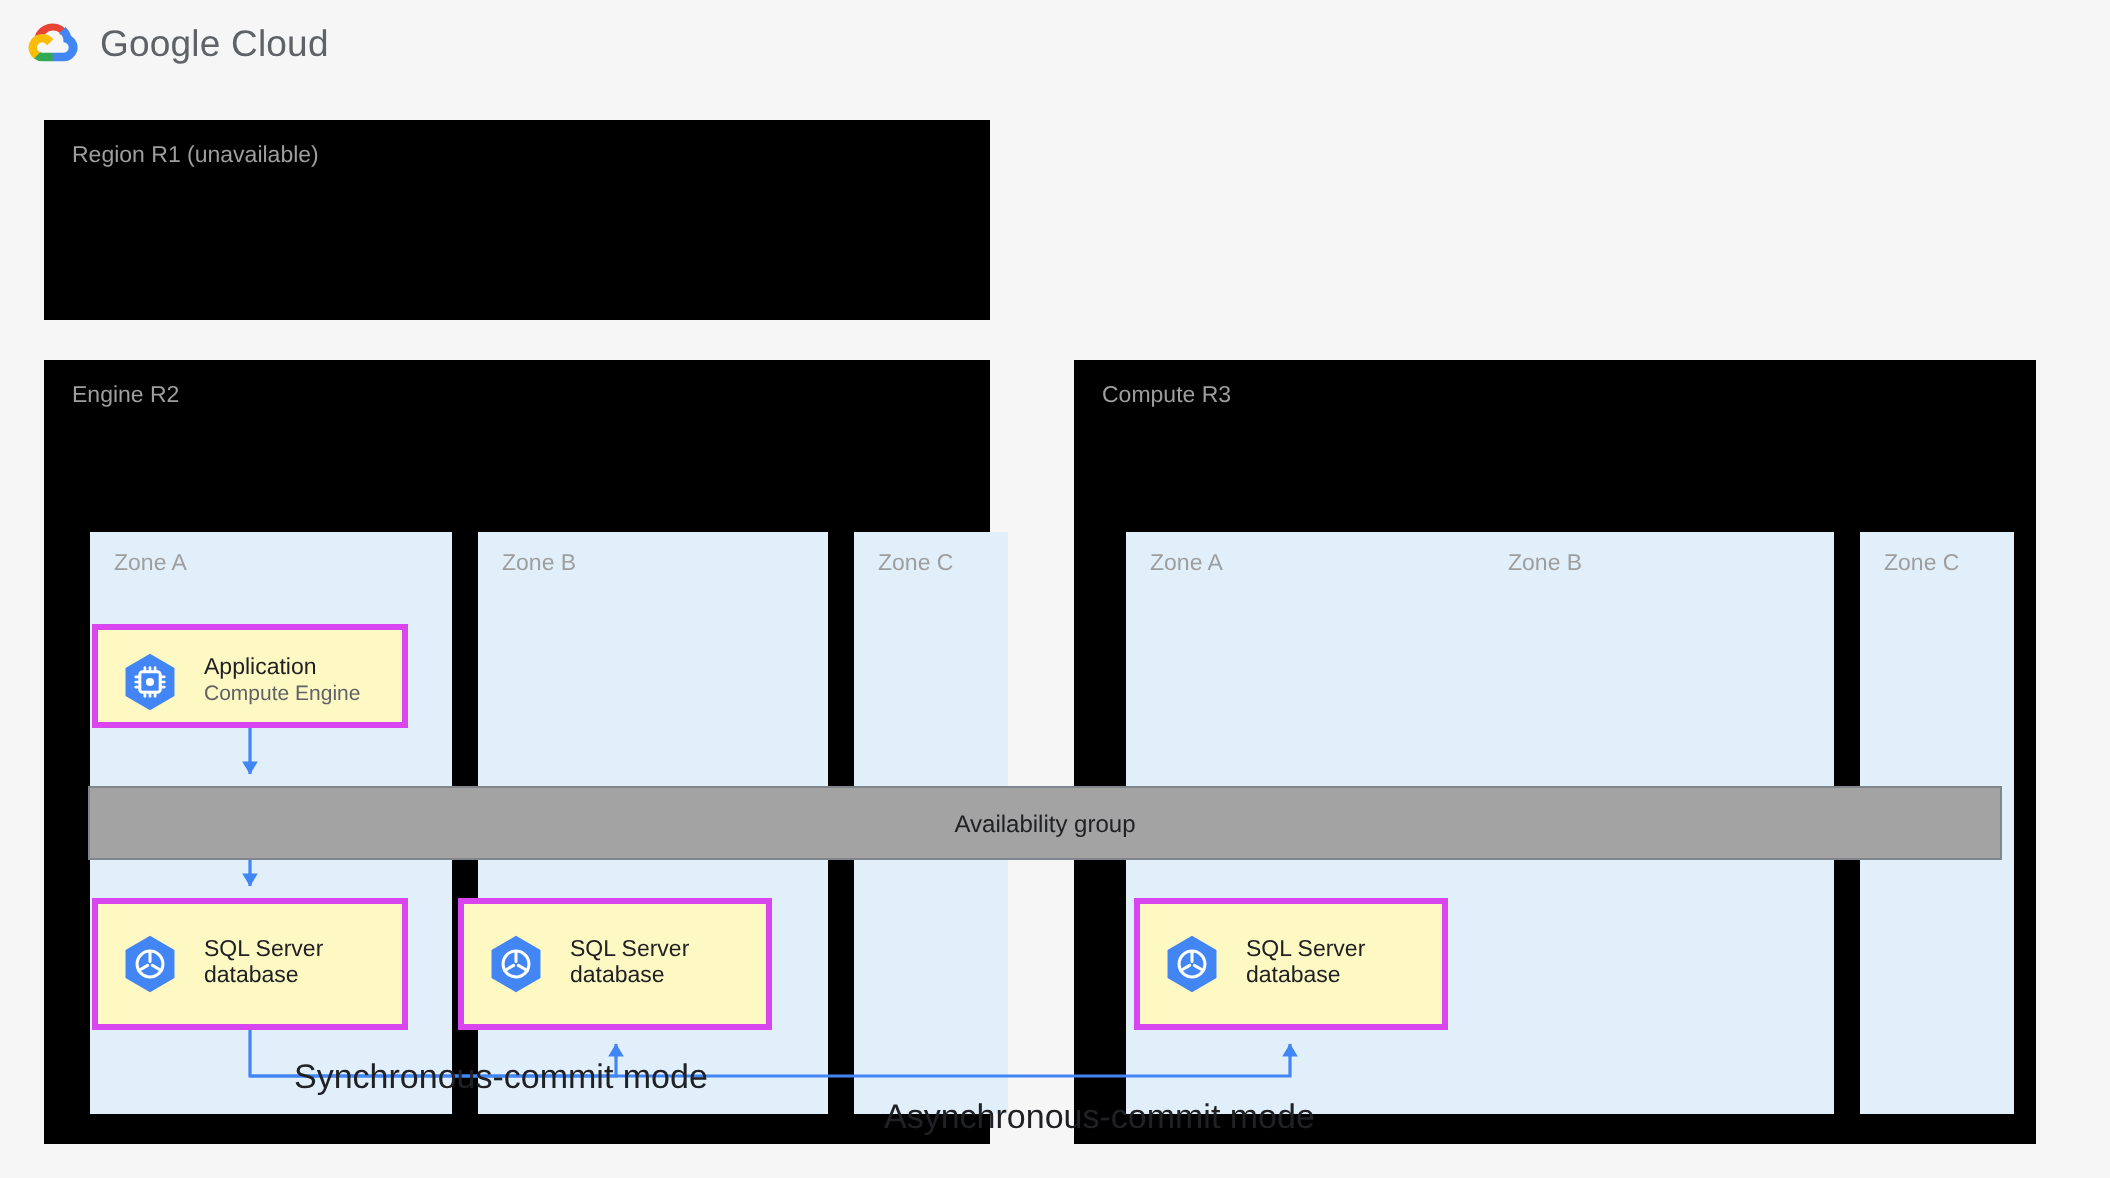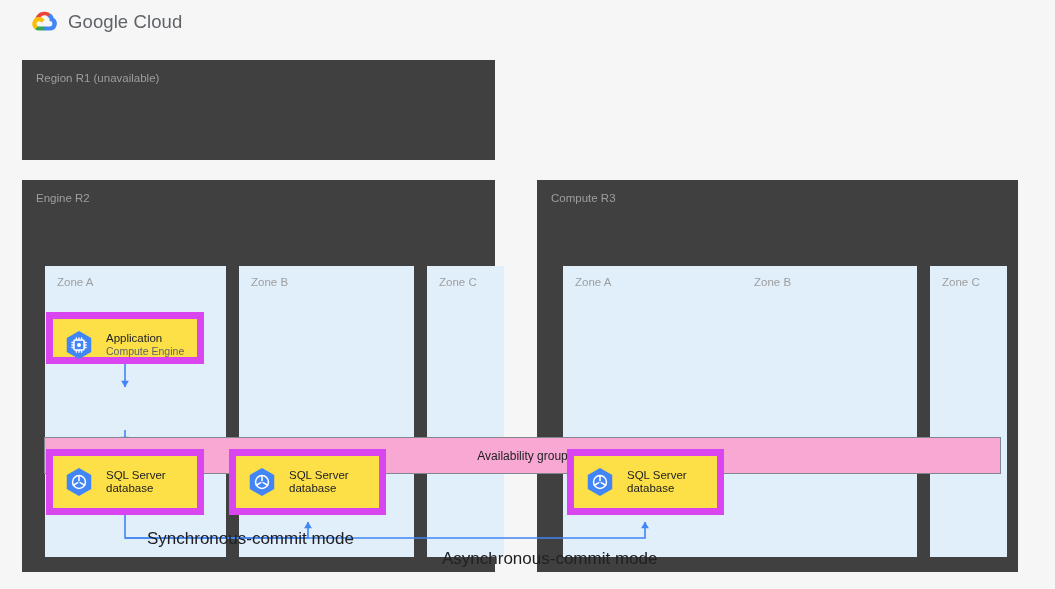--- a/index.html
+++ b/index.html
@@ -16,41 +16,41 @@
   }
 
   
   .header {
     position: absolute;
     left: 0; top: 0;
     width: 1055px; height: 44px;
     background: #f6f6f6;
     display: flex;
     align-items: center;
-    padding-left: 32px;
+    padding-left: 14px;
     box-sizing: border-box;
   }
   .gc-logo { width: 26px; height: 26px; margin-right: 10px; flex: none; }
   .gc-wordmark {
     font-size: 18.5px;
     color: #5f6368;
     letter-spacing: .1px;
   }
 
   
   .canvas {
     position: absolute;
     left: 0; top: 44px;
     width: 1055px; height: 545px;
   }
 
   
   .region {
     position: absolute;
-    background: #404040;
+    background: #000000;
     box-sizing: border-box;
   }
   .region-label {
     position: absolute;
     left: 14px; top: 12px;
     font-size: 11.5px;
     color: #9e9e9e;
     white-space: nowrap;
   }
   #region-r1 { left: 22px; top: 16px;  width: 473px; height: 100px; }
@@ -77,22 +77,22 @@
   #r2-zone-b { left: 217px; top: 86px; width: 175px; height: 291px; }
   #r2-zone-c { left: 405px; top: 86px; width: 77px;  height: 291px; }
   
   #r3-zone-a { left: 26px;  top: 86px; width: 181px; height: 291px; }
   #r3-zone-b { left: 205px; top: 86px; width: 175px; height: 291px; }
   #r3-zone-c { left: 393px; top: 86px; width: 77px;  height: 291px; }
 
   
   .card {
     position: absolute;
-    background: #fde047;
-    border: 7px solid #d946ef;
+    background: #fef9c3;
+    border: 3px solid #d946ef;
     box-sizing: border-box;
     display: flex;
     flex-direction: column;
     z-index: 6;
   }
   .card-main {
     display: flex;
     align-items: center;
     padding: 9px 10px 9px 9px;
     flex: 1;
@@ -121,30 +121,29 @@
   #app-card  { left: 46px;  top: 268px; width: 158px; height: 52px; }
   #db-primary   { left: 46px;  top: 405px; width: 158px; height: 66px; }
   #db-standby   { left: 229px; top: 405px; width: 157px; height: 66px; }
   #db-secondary { left: 567px; top: 405px; width: 157px; height: 66px; }
 
   
   #availability-group {
     position: absolute;
     left: 44px; top: 349px;
     width: 957px; height: 37px;
-    background: #f9a8d4;
+    background: #a3a3a3;
     border: 1px solid #80868b;
     box-sizing: border-box;
     display: flex;
     align-items: center;
     justify-content: center;
     font-size: 12px;
     color: #202124;
     z-index: 6;
-    margin-top: 44px;
   }
 
   
   .conn-svg {
     position: absolute;
     left: 0; top: 0;
     width: 1055px; height: 545px;
     pointer-events: none;
     z-index: 5;
   }

